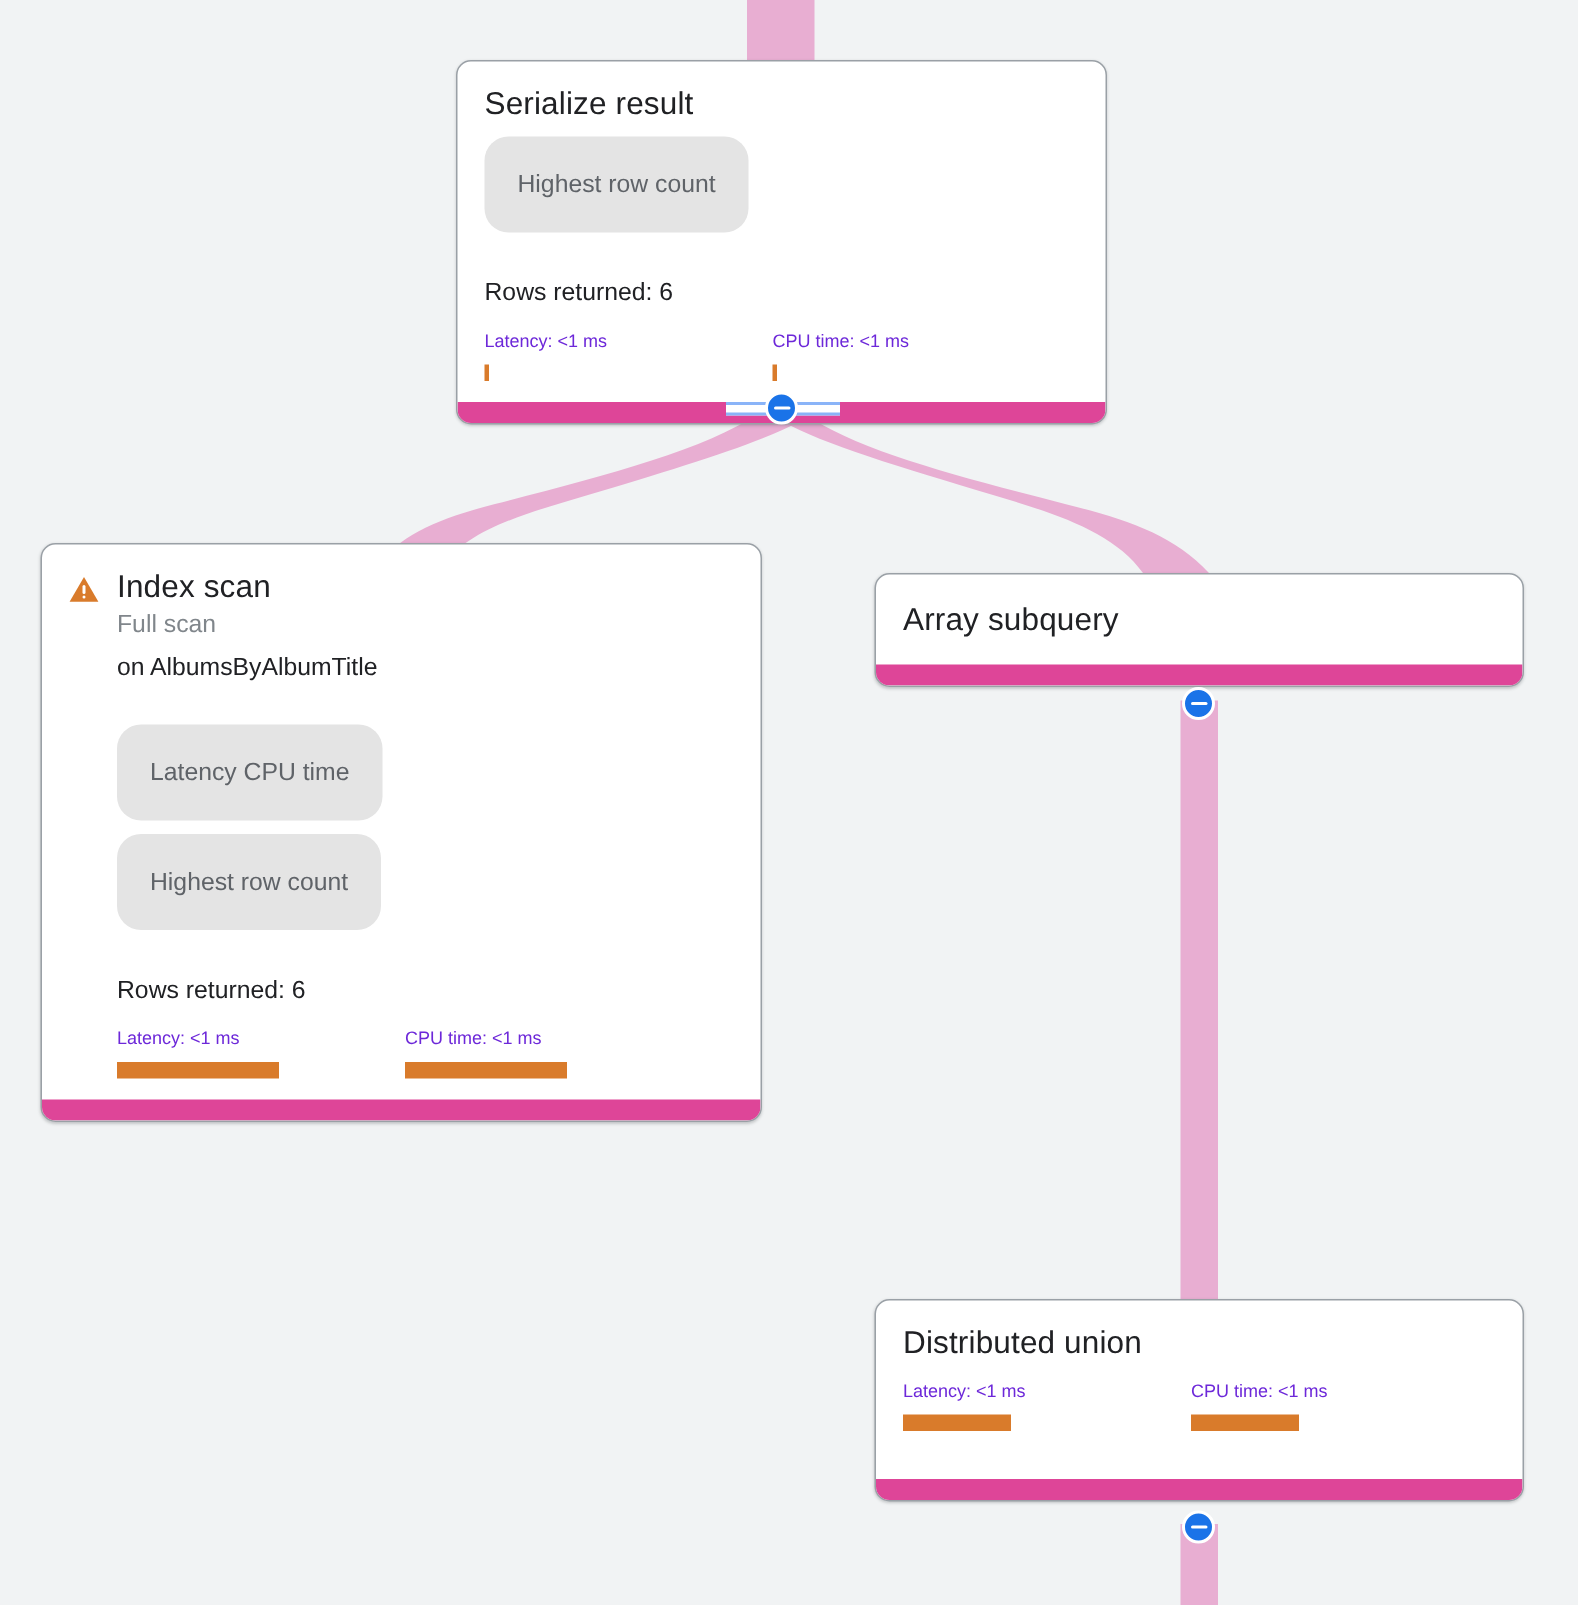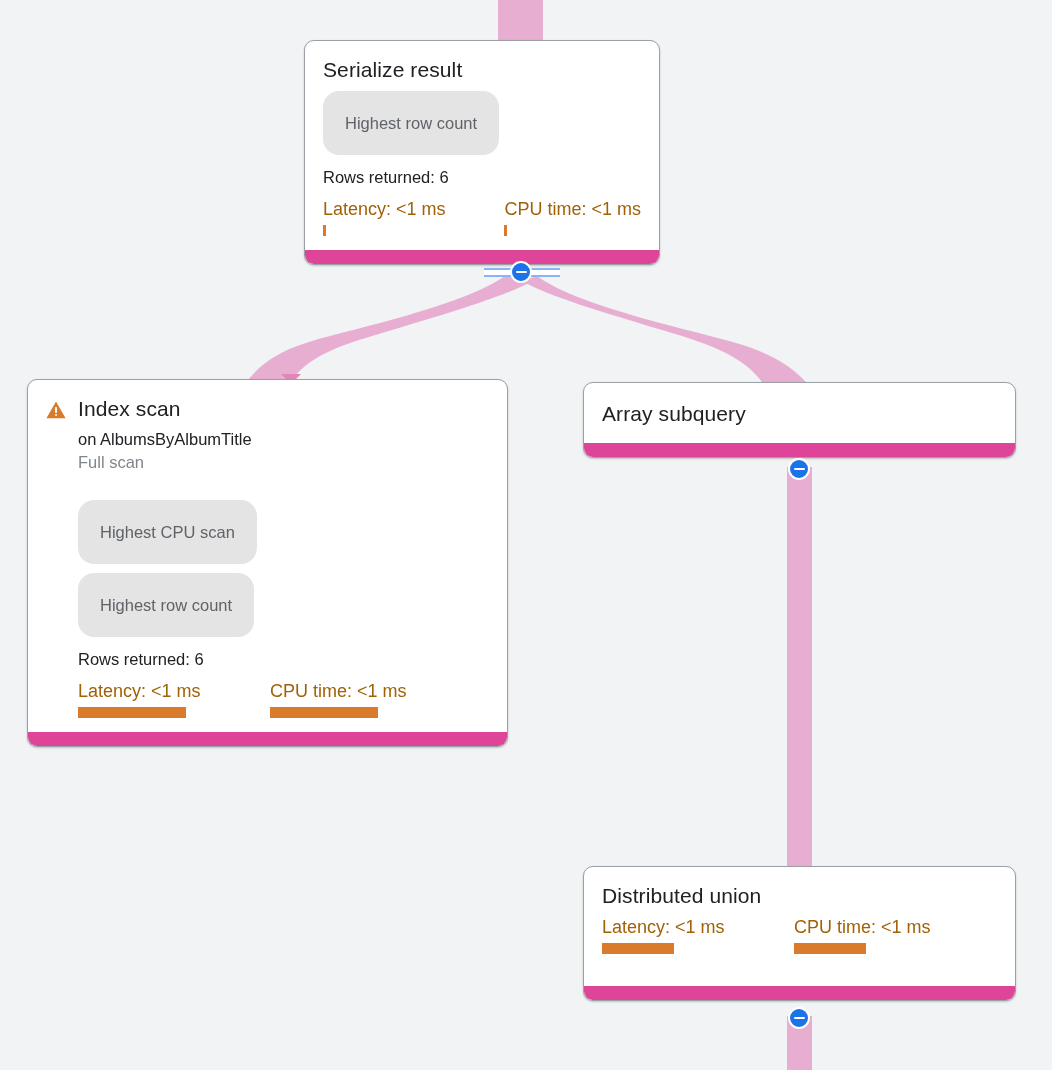--- a/index.html
+++ b/index.html
@@ -88,34 +88,34 @@
     padding: 22px 22px;
     font-size: 16.5px;
     line-height: 20px;
     margin-bottom: 9px;
   }
 
   .rows-returned {
     font-size: 16.5px;
     line-height: 23px;
     color: #202124;
-    margin-top: 2px;
+    margin-top: 20px;
   }
 
   .metrics {
     display: flex;
     margin-top: 9px;
   }
   .metric {
     box-sizing: border-box;
   }
   .metric-label {
-    font-size: 18px;
+    font-size: 12px;
     line-height: 22px;
-    color: #a16207;
+    color: #6d28d9;
     white-space: nowrap;
   }
   .metric-bar {
     height: 11px;
     background: #d97b2b;
     margin-top: 5px;
   }
 
   
   .toggle {
@@ -144,22 +144,22 @@
     position: absolute;
     z-index: 5;
     height: 9px;
     border-top: 2px solid #8ab4f8;
     border-bottom: 2px solid #8ab4f8;
     background: #ffffff;
     box-sizing: border-box;
   }
 
   
-  #node-serialize   { left: 304px; top: 40px;  width: 356px; }
-  #node-index-scan  { left: 27px;  top: 379px; width: 481px; }
+  #node-serialize   { left: 304px; top: 40px;  width: 434px; }
+  #node-index-scan  { left: 27px;  top: 362px; width: 481px; }
   #node-array-sub   { left: 583px; top: 382px; width: 433px; }
   #node-dist-union  { left: 583px; top: 866px; width: 433px; }
 </style>
 </head>
 <body>
 
 <div id="plan-canvas">
 
   <svg class="edges-layer" viewBox="0 0 1052 1070" width="1052" height="1070">
 
@@ -222,25 +222,25 @@
       <div class="node-header">
         <span class="warn-icon">
           <svg width="20" height="18" viewBox="0 0 20 18" aria-hidden="true">
             <path d="M10 0.6 L19.6 17.2 L0.4 17.2 Z" fill="#d97b2b"></path>
             <rect x="9" y="6" width="2" height="6" rx="1" fill="#ffffff"></rect>
             <rect x="9" y="13" width="2" height="2" rx="1" fill="#ffffff"></rect>
           </svg>
         </span>
         <div>
           <div class="node-title">Index scan</div>
+          <div class="node-sub muted">Full scan</div>
           <div class="node-sub" style="margin-top:6px;">on AlbumsByAlbumTitle</div>
-          <div class="node-sub muted">Full scan</div>
           <div class="chips">
             <br>
-            <span class="chip">Highest CPU scan</span><br>
+            <span class="chip">Latency CPU time</span><br>
             <span class="chip">Highest row count</span>
           </div>
           <div class="rows-returned">Rows returned: 6</div>
           <div class="metrics">
             <div class="metric" style="width:192px">
               <div class="metric-label">Latency: &lt;1 ms</div>
               <div class="metric-bar" style="width:108px"></div>
             </div>
             <div class="metric">
               <div class="metric-label">CPU time: &lt;1 ms</div>

